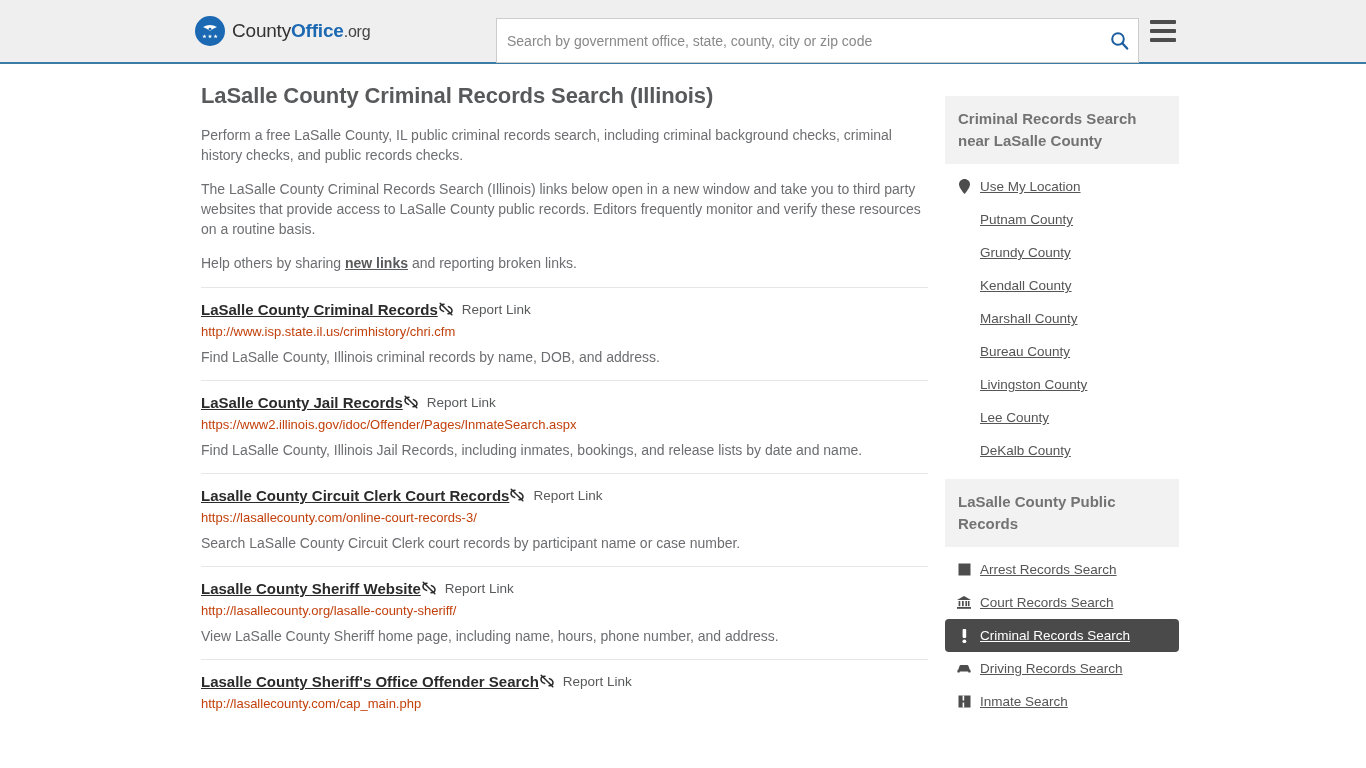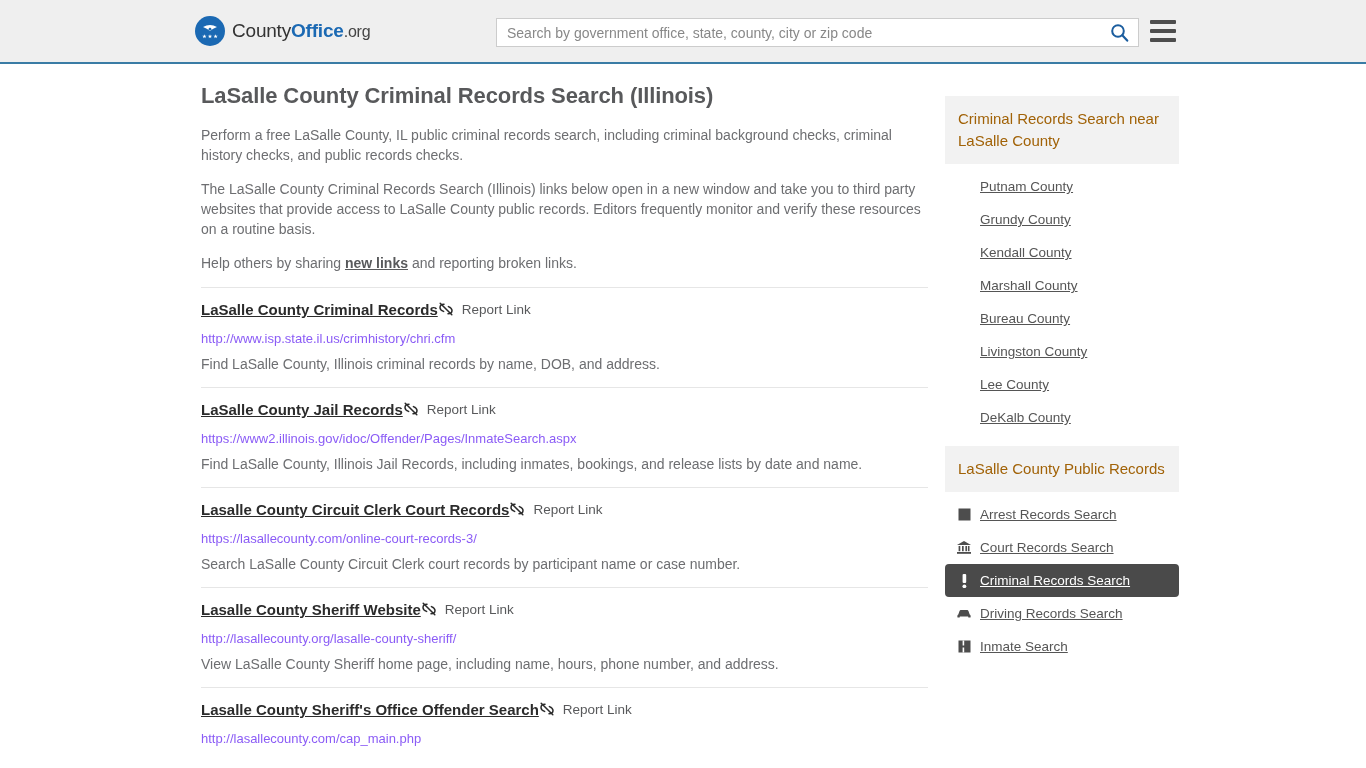--- a/index.html
+++ b/index.html
@@ -46,21 +46,21 @@
   }
   .logo-text .lt-a { color: #333333; }
   .logo-text .lt-b { color: #1b69b3; font-weight: bold; }
   .logo-text .lt-c { color: #444444; font-size: 16px; }
 
   .search-wrap {
     position: absolute;
     left: 496px;
     top: 18px;
     width: 643px;
-    height: 29px;
+    height: 45px;
     background: #ffffff;
     border: 1px solid #cccccc;
     display: flex;
     align-items: center;
   }
   .search-input {
     flex: 1;
     border: none;
     outline: none;
     background: transparent;
@@ -169,40 +169,40 @@
     align-items: center;
     gap: 8px;
     font-size: 13.5px;
     color: #58595b;
     cursor: pointer;
     white-space: nowrap;
     padding-top: 1px;
   }
   .result-url {
     font-size: 13px;
-    color: #8b5cf6;
-    margin-top: 11px;
+    color: #c2410c;
+    margin-top: 4px;
     line-height: 17px;
     word-break: break-all;
   }
   .result-desc {
     font-size: 14px;
     color: #6d6e71;
     margin-top: 5px;
     line-height: 25px;
   }
 
   
   .side-box { margin-bottom: 12px; }
   .side-head {
     background: #f2f2f2;
     padding: 12px 13px;
     font-size: 15px;
-    font-weight: normal;
-    color: #a16207;
+    font-weight: bold;
+    color: #737373;
     line-height: 22px;
   }
   .side-list { padding: 6px 0 0 0; }
   .side-item {
     display: flex;
     align-items: center;
     gap: 9px;
     padding: 9px 12px;
     border-radius: 4px;
   }
@@ -349,20 +349,28 @@
           </div>
         </div>
     </div>
 
     <div class="col-side">
 
       <div class="side-box">
         <div class="side-head">Criminal Records Search near LaSalle County</div>
         <div class="side-list" id="nearby-list">
             <div class="side-item">
+              <span class="side-icon">
+                <svg width="11" height="15" viewBox="0 0 11 15">
+                  <path d="M5.5 0 C2.5 0 0 2.3 0 5.2 C0 9 5.5 15 5.5 15 C5.5 15 11 9 11 5.2 C11 2.3 8.5 0 5.5 0 Z" fill="currentColor"></path>
+                </svg>
+              </span>
+              <span class="side-label">Use My Location</span>
+            </div>
+            <div class="side-item">
               <span class="side-icon"></span>
               <span class="side-label">Putnam County</span>
             </div>
             <div class="side-item">
               <span class="side-icon"></span>
               <span class="side-label">Grundy County</span>
             </div>
             <div class="side-item">
               <span class="side-icon"></span>
               <span class="side-label">Kendall County</span>

